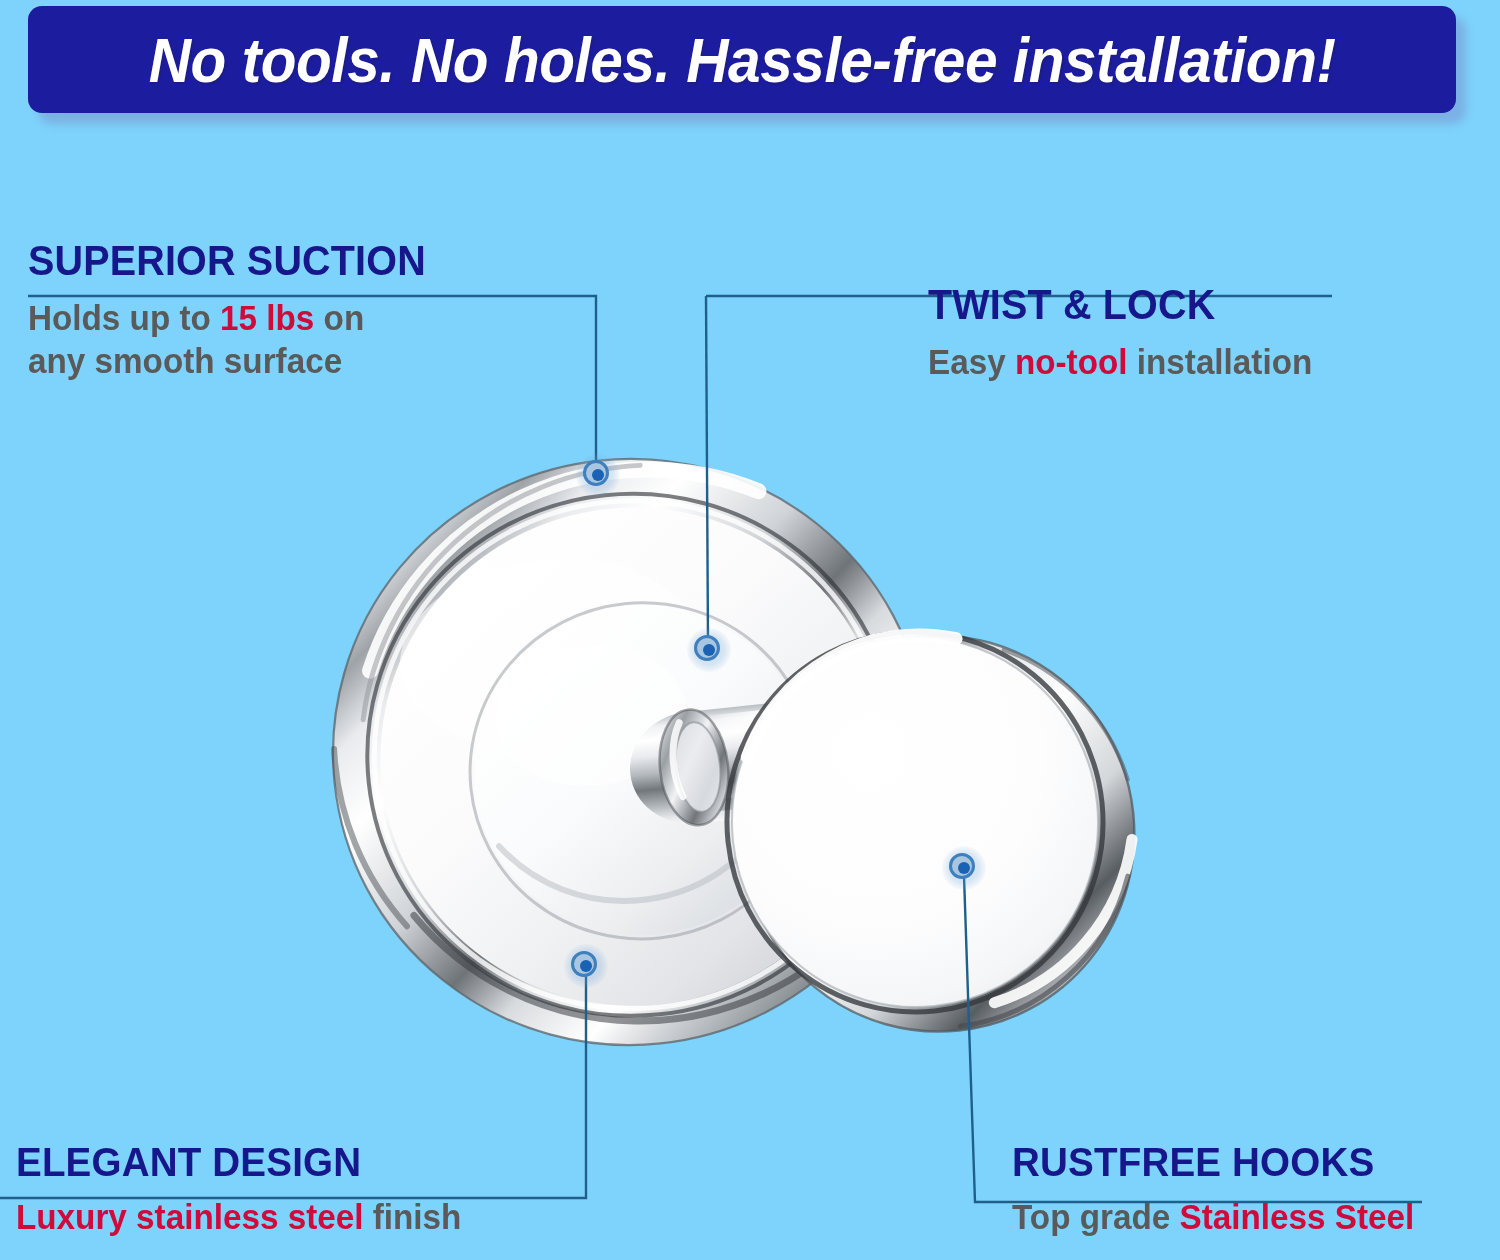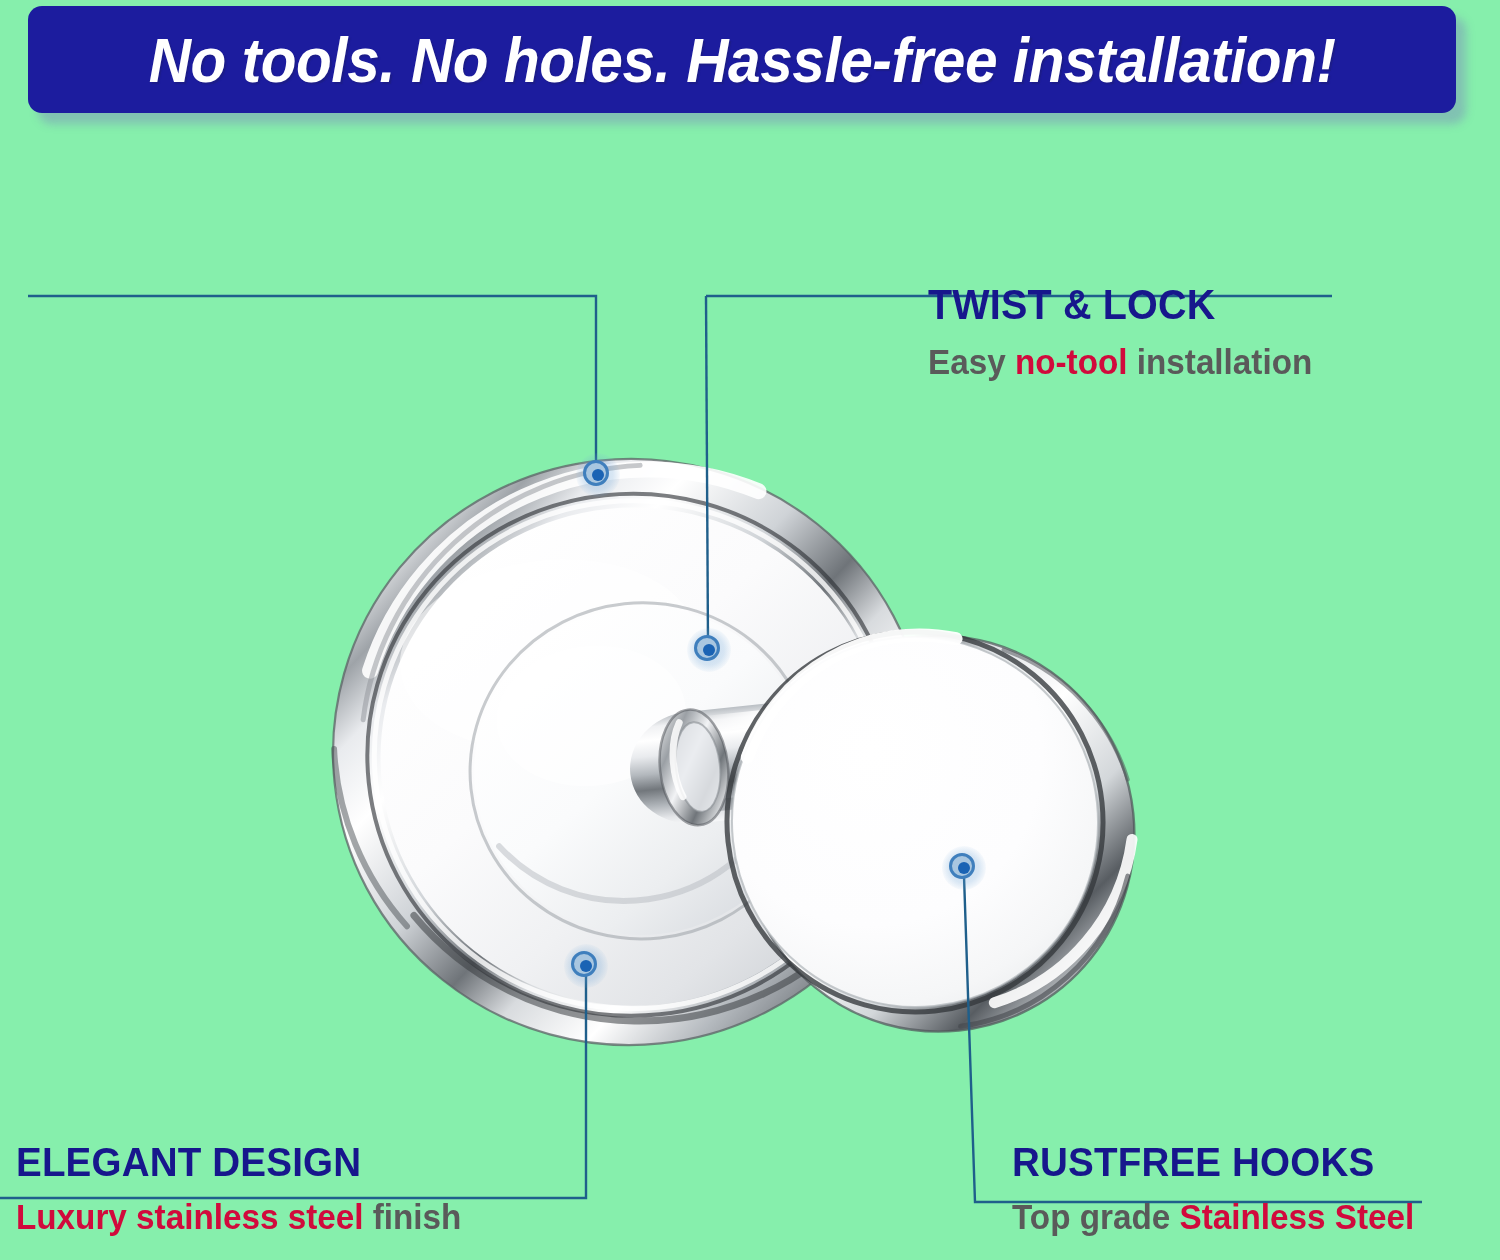--- a/index.html
+++ b/index.html
@@ -9,21 +9,21 @@
     background: #ffffff;
   }
   body {
     font-family: "Liberation Sans", sans-serif;
     -webkit-font-smoothing: antialiased;
   }
   #canvas {
     position: relative;
     width: 1500px;
     height: 1260px;
-    background: #86efac;
+    background: #7dd3fc;
     overflow: hidden;
   }
 
   
   .banner {
     position: absolute;
     left: 28px;
     top: 6px;
     width: 1428px;
     height: 107px;
@@ -335,20 +335,27 @@
     <span class="halo"></span>
     <span class="ring"></span>
     <span class="core"></span>
   </div>
   <div class="dot" style="left:964px; top:868px;">
     <span class="halo"></span>
     <span class="ring"></span>
     <span class="core"></span>
   </div>
 
+  <div class="callout" id="co-superior">
+    <div class="callout-title">SUPERIOR SUCTION</div>
+    <div class="callout-body">
+      <span>Holds up to </span><span class="hl">15 lbs</span><span> on</span>
+      <div>any smooth surface</div>
+    </div>
+  </div>
 
   <div class="callout" id="co-twist">
     <div class="callout-title">TWIST &amp; LOCK</div>
     <div class="callout-body">
       <span>Easy </span><span class="hl">no-tool</span><span> installation</span>
     </div>
   </div>
 
   <div class="callout" id="co-rustfree">
     <div class="callout-title">RUSTFREE HOOKS</div>

